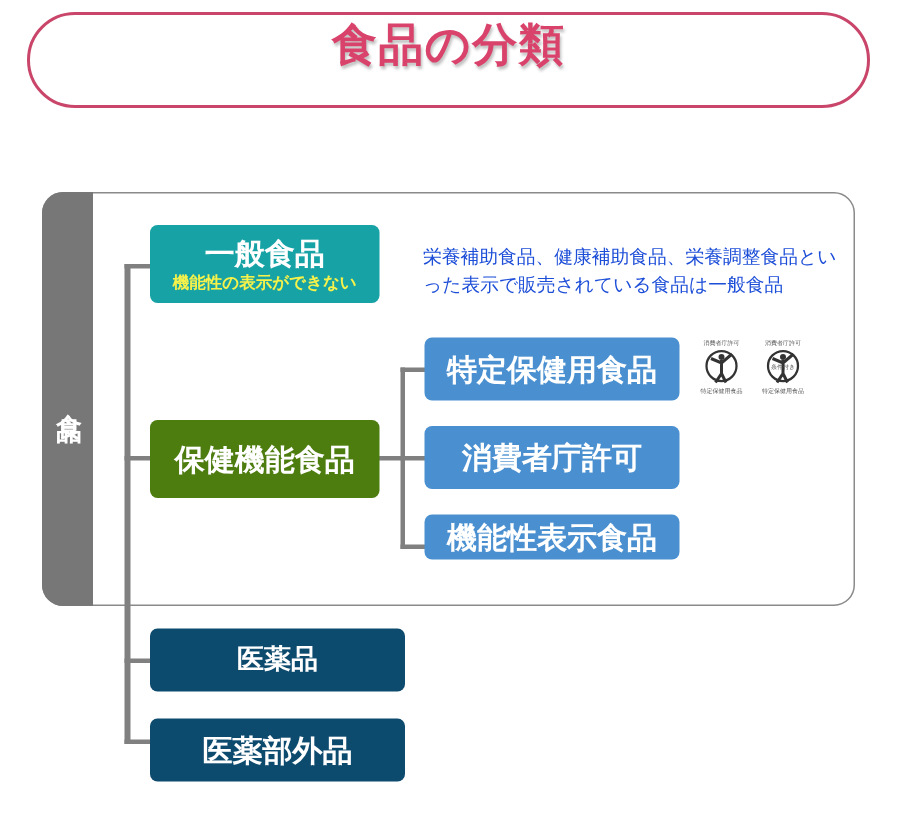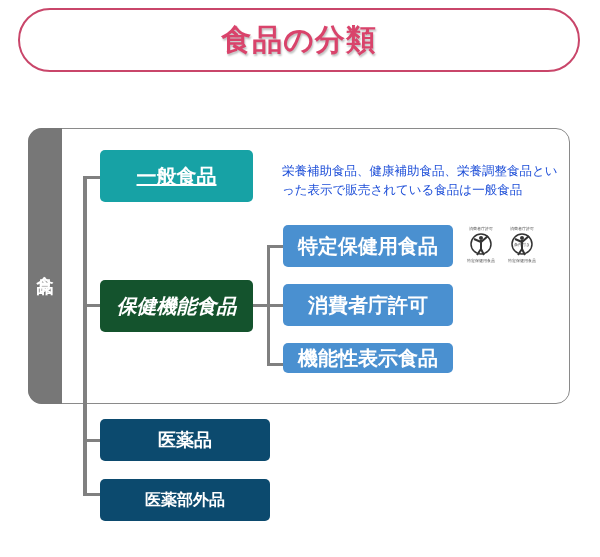--- a/index.html
+++ b/index.html
@@ -2,21 +2,21 @@
 <html><head>
 <meta charset="utf-8">
 <style>
   * { box-sizing: border-box; margin: 0; padding: 0; }
   html, body { width: 600px; height: 557px; background: #ffffff; overflow: hidden; }
   body { position: relative; font-family: "DejaVu Sans", sans-serif; }
 
   .title-pill {
     position: absolute; left: 18px; top: 8px; width: 562px; height: 64px;
     border: 2px solid #c9466a; border-radius: 32px; background: #fff;
-    display: flex; align-items: center; justify-content: center;
+    display: flex; align-items: flex-start; justify-content: center;
   }
   .title-pill span {
     color: #d9436b; font-size: 30px; font-weight: bold; letter-spacing: 1px;
     text-shadow: 1px 2px 2px rgba(0,0,0,0.25), 0 0 2px #fff;
   }
 
   .outer-box {
     position: absolute; left: 28px; top: 128px; width: 542px; height: 276px;
     border: 1.5px solid #8a8a8a; border-radius: 14px; background: #fff;
   }
@@ -32,22 +32,22 @@
 
   .line { position: absolute; background: #808080; }
 
   .box {
     position: absolute; border-radius: 5px; color: #fff; font-weight: bold;
     display: flex; flex-direction: column; align-items: center; justify-content: center;
   }
   .box .main { font-size: 20px; line-height: 24px; }
   .box .sub { font-size: 11px; color: #f6f24a; line-height: 14px; margin-top: 1px; }
 
-  .teal { background: #17a2a5; text-decoration: underline; }
-  .navy { background: #14532d; font-style: italic; }
+  .teal { background: #17a2a5; }
+  .navy { background: #4d7c0f; }
   .blue { background: #4a90d0; }
   .brown { background: #0c4a6e; }
 
   .note {
     position: absolute; left: 282px; top: 161px; width: 285px;
     font-size: 12.5px; line-height: 19px; color: #1d4ed8;
   }
 
   .mark {
     position: absolute; width: 36px; height: 40px;
@@ -72,20 +72,21 @@
 <div class="line" style="left:83px; top:493px; width:18px; height:3px;"></div>
 
 <div class="line" style="left:252px; top:304px; width:17px; height:3px;"></div>
 <div class="line" style="left:267px; top:245px; width:3px; height:121px;"></div>
 <div class="line" style="left:267px; top:245px; width:17px; height:3px;"></div>
 <div class="line" style="left:267px; top:304px; width:17px; height:3px;"></div>
 <div class="line" style="left:267px; top:363px; width:17px; height:3px;"></div>
 
 <div class="box teal" style="left:100px; top:150px; width:153px; height:52px;">
   <span class="main">一般食品</span>
+  <span class="sub">機能性の表示ができない</span>
 </div>
 
 <div class="note">栄養補助食品、健康補助食品、栄養調整食品といった表示で販売されている食品は一般食品</div>
 
 <div class="box navy" style="left:100px; top:280px; width:153px; height:52px;">
   <span class="main">保健機能食品</span>
 </div>
 
 <div class="box blue" style="left:283px; top:225px; width:170px; height:42px;">
   <span class="main">特定保健用食品</span>
@@ -110,14 +111,14 @@
   <path d="M18 16 L18 25 L14 31 M18 25 L21 31 M11 15 L18 18 L25 12" fill="none" stroke="#333" stroke-width="2"></path>
   <text x="18" y="22" font-size="4" text-anchor="middle" fill="#555">条件付き</text>
   <text x="18" y="6" font-size="4" text-anchor="middle" fill="#555">消費者庁許可</text>
   <text x="18" y="38" font-size="4" text-anchor="middle" fill="#555">特定保健用食品</text>
 </svg>
 
 <div class="box brown" style="left:100px; top:419px; width:170px; height:42px;">
   <span class="main" style="font-size:18px;">医薬品</span>
 </div>
 <div class="box brown" style="left:100px; top:479px; width:170px; height:42px;">
-  <span class="main" style="font-size:16px;">医薬部外品</span>
+  <span class="main" style="font-size:20px;">医薬部外品</span>
 </div>
 
 </body></html>

